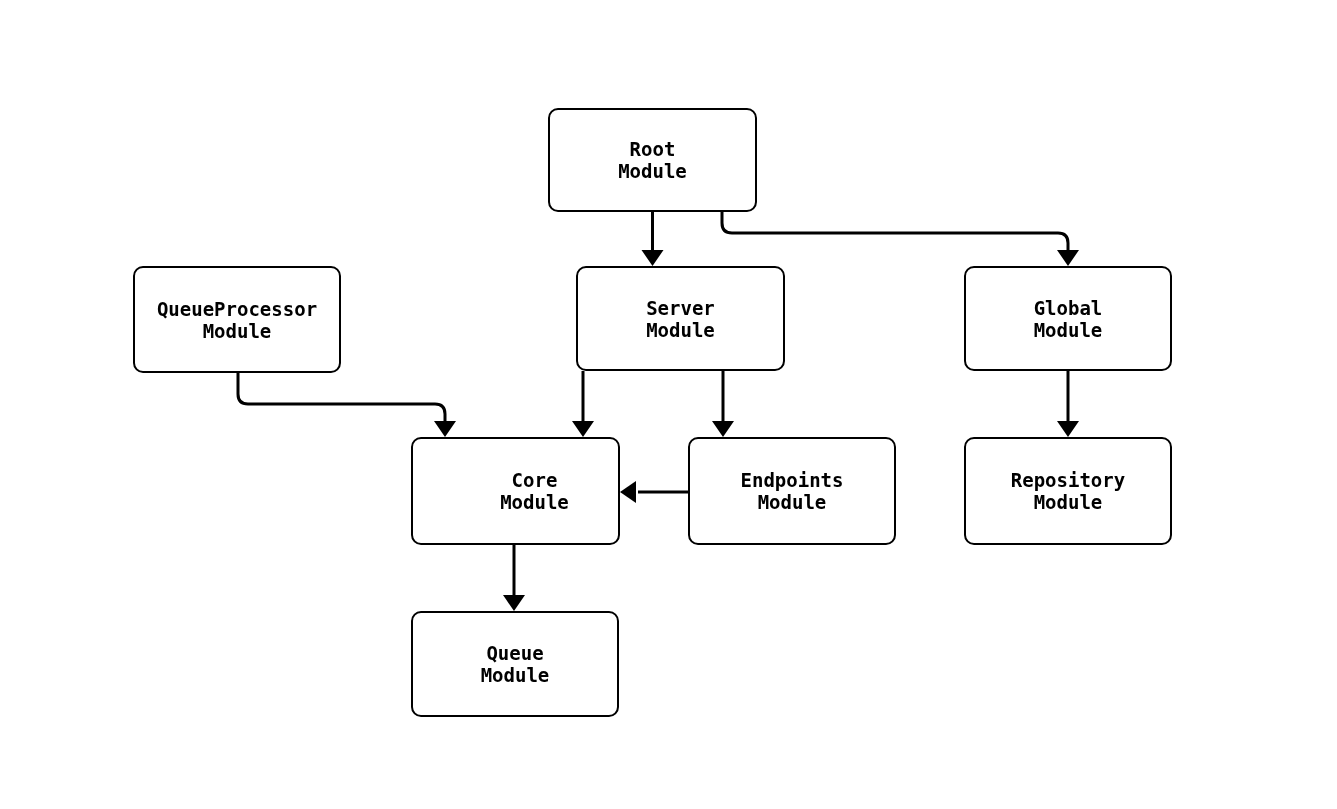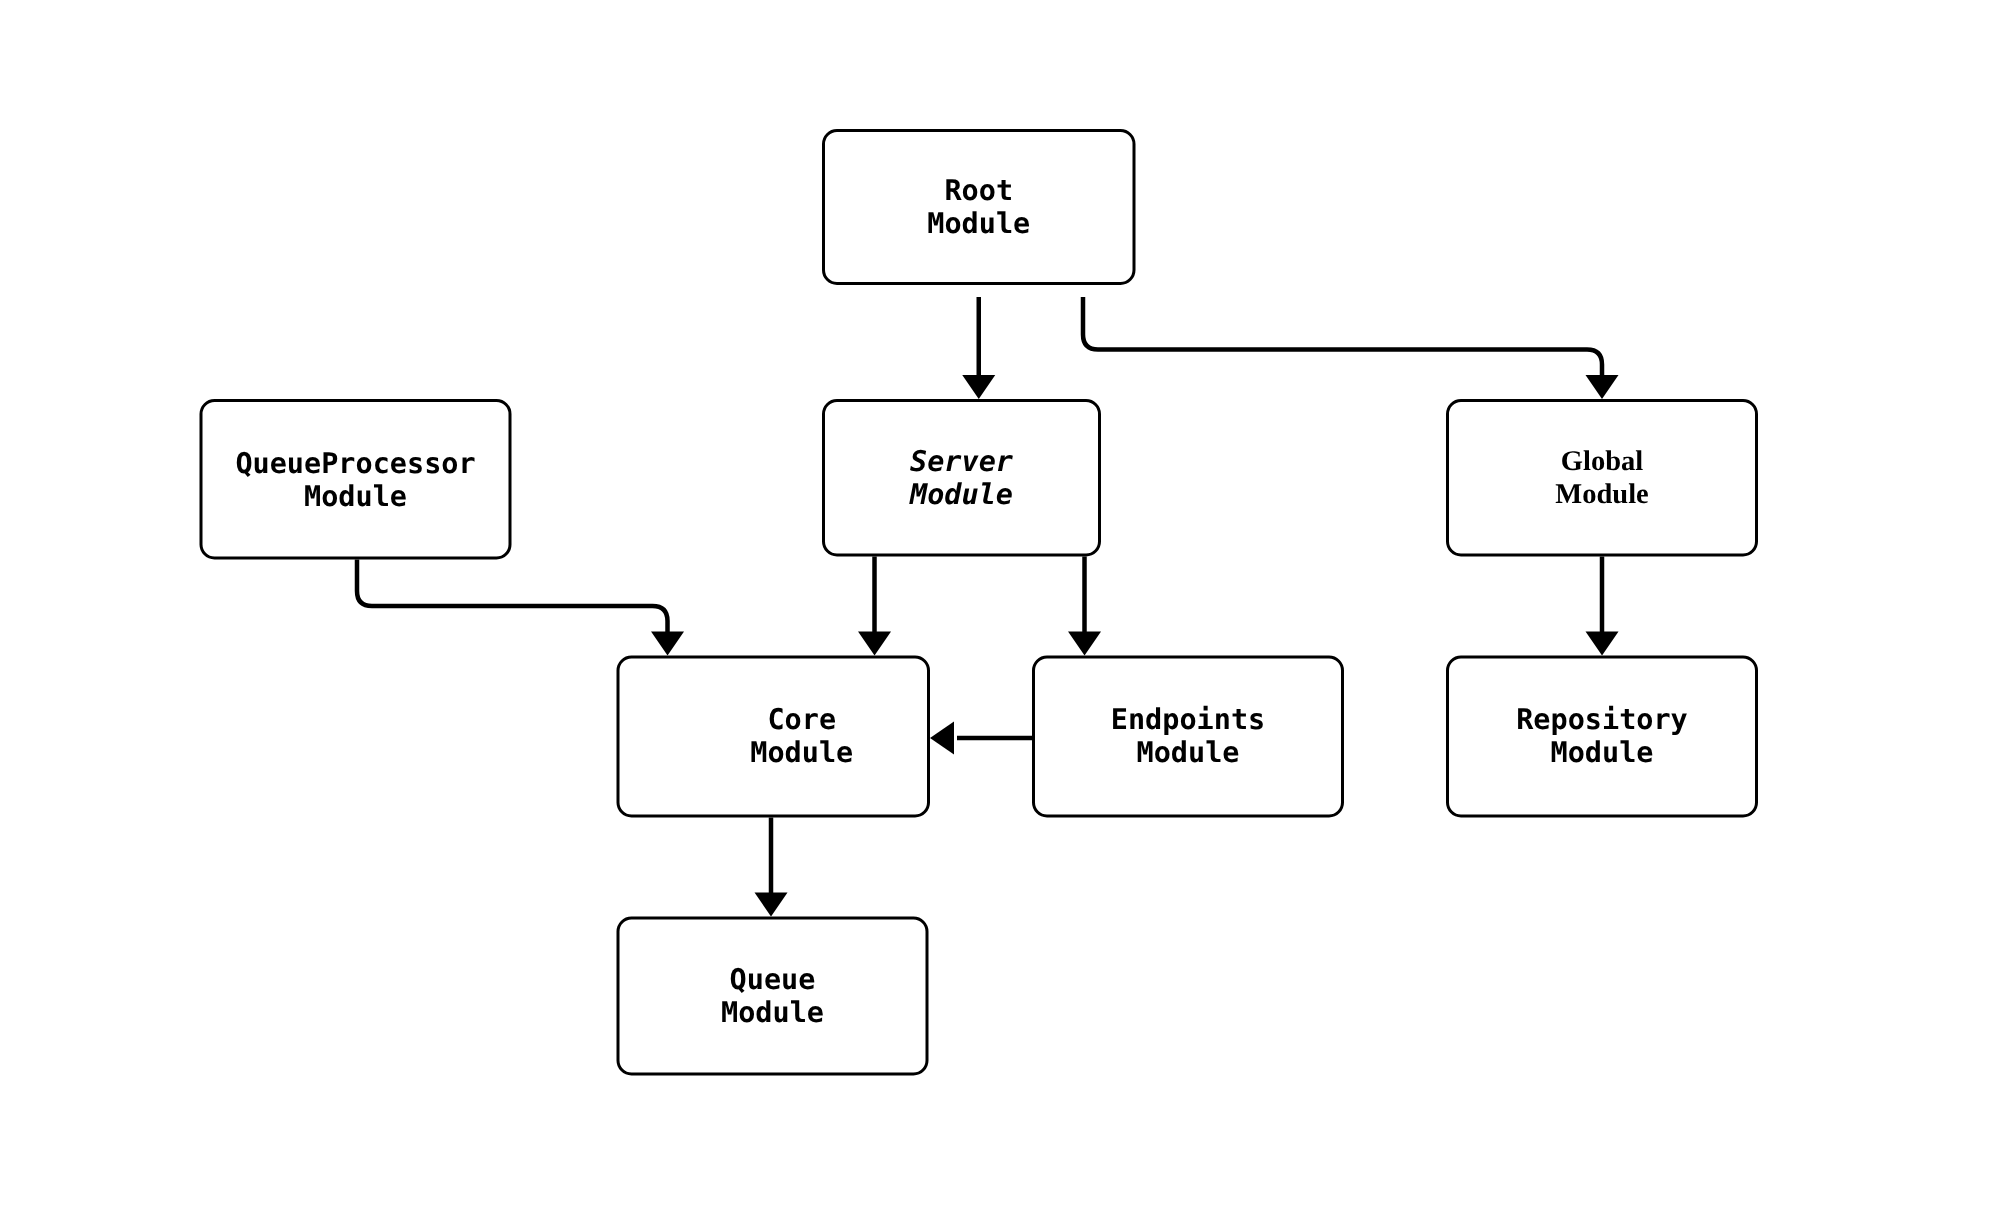--- a/index.html
+++ b/index.html
@@ -43,24 +43,24 @@
     align-items: center;
     justify-content: center;
     text-align: center;
     font-size: 19px;
     font-weight: bold;
     line-height: 22px;
     color: #000000;
   }
   .node span { display: block; }
 
-  .node-root          { left: 548px; top: 86px;  width: 209px; height: 104px; }
+  .node-root          { left: 548px; top: 108px;  width: 209px; height: 104px; }
   .node-queueproc     { left: 133px; top: 266px; width: 208px; height: 107px; text-align: right; }
-  .node-server        { left: 548px; top: 266px; width: 186px; height: 105px; font-style: italic; }
-  .node-global        { left: 964px; top: 266px; width: 208px; height: 105px; font-family: Liberation Serif, serif; }
+  .node-server        { left: 576px; top: 266px; width: 209px; height: 105px; }
+  .node-global        { left: 964px; top: 266px; width: 208px; height: 105px; }
   .node-core          { left: 411px; top: 437px; width: 209px; height: 108px; padding-left: 38px; }
   .node-endpoints     { left: 688px; top: 437px; width: 208px; height: 108px; }
   .node-repository    { left: 964px; top: 437px; width: 208px; height: 108px; }
   .node-queue         { left: 411px; top: 611px; width: 208px; height: 106px; }
 </style>
 </head>
 <body>
 
 <div class="canvas">
 

